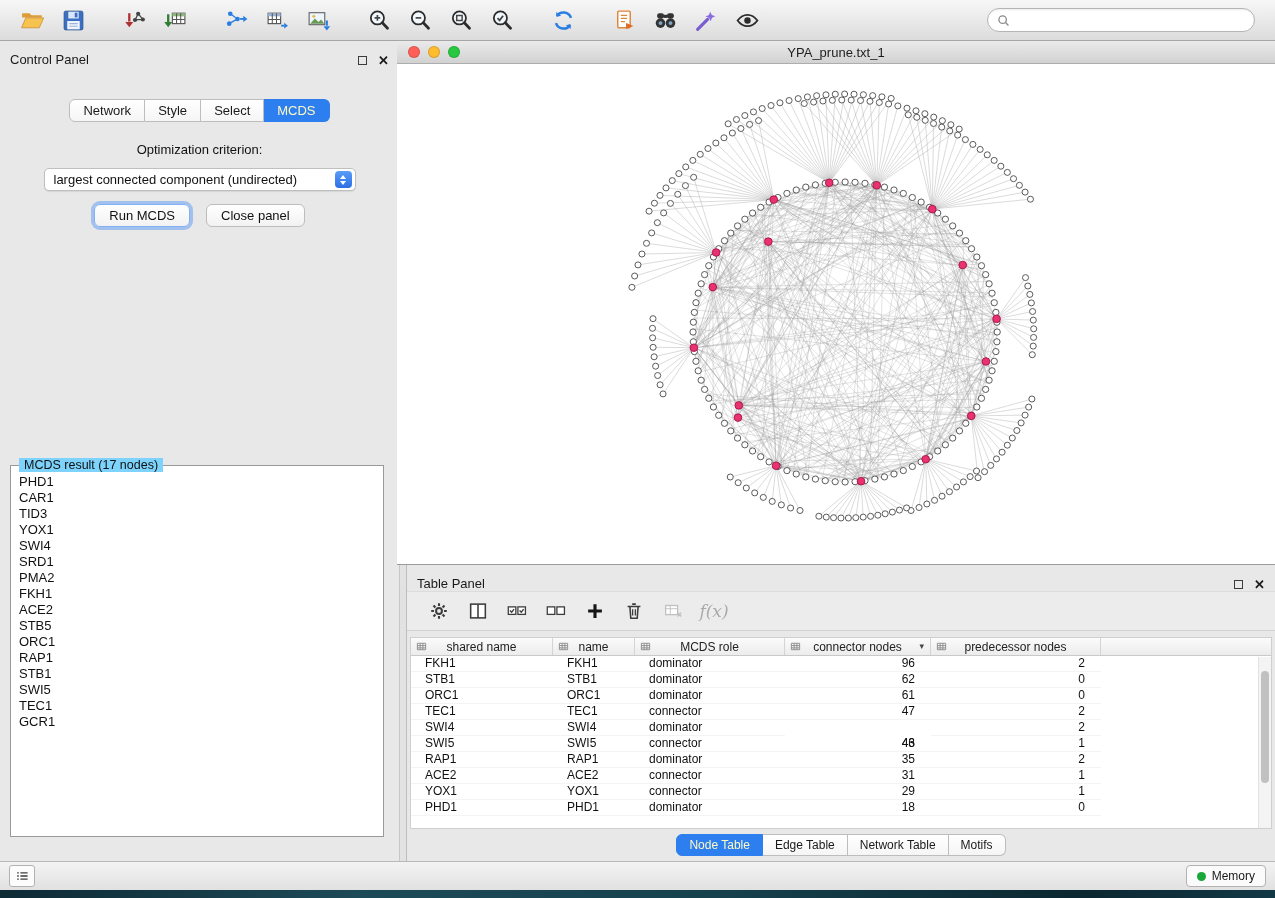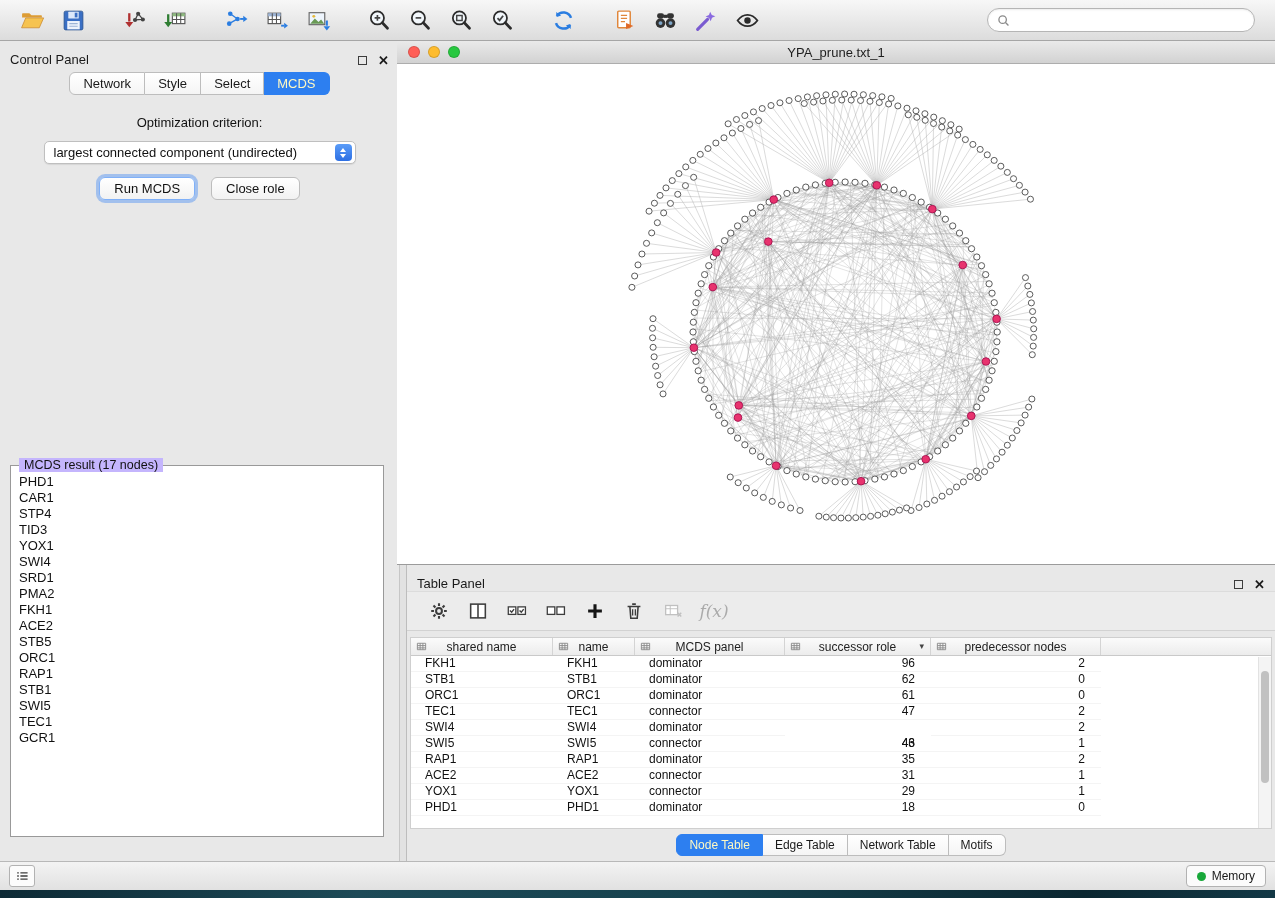--- a/index.html
+++ b/index.html
@@ -14,36 +14,36 @@
   .search-box{margin-left:auto;width:268px;height:24px;background:#fff;border:1px solid #b5b5b5;border-radius:12px;display:flex;align-items:center;padding:0 9px;margin-right:8px;box-shadow:inset 0 1px 2px rgba(0,0,0,.08)}
   .search-box svg{width:13px;height:13px;margin-right:6px;flex:none}
   .search-box input{border:none;outline:none;flex:1;font-size:12px;background:transparent;color:#333}
 
   
   .control-panel{position:absolute;top:41px;left:0;width:400px;bottom:37px;background:#e8e8e8;border-right:1px solid #c6c6c6}
   .panel-hdr{height:26px;display:flex;align-items:flex-end;padding:0 10px;font-size:13px;color:#1a1a1a}
   .panel-ctls{margin-left:auto;display:flex;gap:11px;align-items:center}
   .float-box{width:9px;height:9px;border:1.5px solid #3c3c3c;display:inline-block}
   .close-x{font-size:13px;font-weight:bold;color:#1a1a1a;line-height:1}
-  .seg-row{display:flex;justify-content:center;margin-top:5px}
+  .seg-row{display:flex;justify-content:center;margin-top:32px}
   .seg-btn{min-width:56px;padding:3px 13px;background:linear-gradient(#ffffff,#f5f5f5);border:1px solid #bdbdbd;border-left:none;font-size:13px;text-align:center;color:#1a1a1a;white-space:nowrap}
   .seg-btn:first-child{border-left:1px solid #bdbdbd;border-radius:6px 0 0 6px}
   .seg-btn:last-child{border-radius:0 6px 6px 0}
   .seg-btn.active{background:#2d7ff0;border-color:#2d7ff0;color:#fef9c3}
   .seg-btn.small{min-width:auto;font-size:12px;padding:3px 12px}
   .opt-label{text-align:center;font-size:13px;margin-top:20px;color:#111}
   .select-ctl{width:312px;height:23px;margin:11px auto 0;background:#fff;border:1px solid #bfbfbf;border-radius:5px;display:flex;align-items:center;font-size:13px;padding-left:9px;color:#111;box-shadow:0 1px 1px rgba(0,0,0,.08)}
   .stepper{margin-left:auto;margin-right:3px;width:17px;height:17px;background:linear-gradient(#5a9cf8,#2d6fe3);border-radius:4px;display:flex;flex-direction:column;align-items:center;justify-content:center;gap:2px;flex:none}
   .stepper .up{width:0;height:0;border-left:3.5px solid transparent;border-right:3.5px solid transparent;border-bottom:4px solid #fff}
   .stepper .down{width:0;height:0;border-left:3.5px solid transparent;border-right:3.5px solid transparent;border-top:4px solid #fff}
   .btn-row{display:flex;justify-content:center;gap:16px;margin-top:13px}
   .push-btn{background:linear-gradient(#ffffff,#f2f2f2);border:1px solid #bdbdbd;border-radius:6px;font-size:13px;padding:3px 14px;color:#111}
   .push-btn.focused{border-color:#7fb0f8;box-shadow:0 0 0 3px rgba(77,145,245,.45)}
   .mcds-box{position:absolute;left:10px;right:15px;top:424px;height:372px;border:1px solid #999;background:#fff}
-  .mcds-title{position:absolute;top:-8px;left:8px;background:#c4b5fd;padding:0 5px;font-size:12.5px;color:#111}
+  .mcds-title{position:absolute;top:-8px;left:8px;background:#7dd3fc;padding:0 5px;font-size:12.5px;color:#111}
   .mcds-list{position:absolute;inset:6px 3px 3px 3px;overflow:hidden;padding:2px 5px}
   .result-item{font-size:13px;line-height:16px;color:#111}
 
   
   .gutter{position:absolute;left:400px;top:41px;width:7px;bottom:37px;background:#e2e2e2;border-right:1px solid #bdbdbd}
   .g-arrows{position:absolute;top:370px;left:0;width:100%;display:flex;flex-direction:column;align-items:center;gap:4px}
   .g-left{width:0;height:0;border-top:4px solid transparent;border-bottom:4px solid transparent;border-right:4px solid #787878}
   .g-right{width:0;height:0;border-top:4px solid transparent;border-bottom:4px solid transparent;border-left:4px solid #787878}
 
   
@@ -252,28 +252,27 @@
   <div class="opt-label">Optimization criterion:</div>
   <div class="select-ctl">
     <span>largest connected component (undirected)</span>
     <span class="stepper">
         <span class="up"></span>
         <span class="down"></span>
       </span>
   </div>
   <div class="btn-row">
     <button class="push-btn focused">Run MCDS</button>
-    <button class="push-btn">Close role</button>
+    <button class="push-btn">Close panel</button>
   </div>
   <div class="mcds-box">
     <span class="mcds-title">MCDS result (17 nodes)</span>
     <div class="mcds-list">
         <div class="result-item">PHD1</div>
         <div class="result-item">CAR1</div>
-        <div class="result-item">STP4</div>
         <div class="result-item">TID3</div>
         <div class="result-item">YOX1</div>
         <div class="result-item">SWI4</div>
         <div class="result-item">SRD1</div>
         <div class="result-item">PMA2</div>
         <div class="result-item">FKH1</div>
         <div class="result-item">ACE2</div>
         <div class="result-item">STB5</div>
         <div class="result-item">ORC1</div>
         <div class="result-item">RAP1</div>
@@ -1194,27 +1193,27 @@
         <div class="th" style="width: 82px;">
           <svg class="th-grid" viewBox="0 0 12 12">
             <path d="M1.5 2.5h9v7h-9zM1.5 5h9M1.5 7.5h9M4.5 2.5v7M7.5 2.5v7" fill="none" stroke="#8a8a8a" stroke-width="1"></path>
           </svg>
           <span class="th-label">name</span>
         </div>
         <div class="th" style="width: 150px;">
           <svg class="th-grid" viewBox="0 0 12 12">
             <path d="M1.5 2.5h9v7h-9zM1.5 5h9M1.5 7.5h9M4.5 2.5v7M7.5 2.5v7" fill="none" stroke="#8a8a8a" stroke-width="1"></path>
           </svg>
-          <span class="th-label">MCDS panel</span>
+          <span class="th-label">MCDS role</span>
         </div>
         <div class="th" style="width: 146px;">
           <svg class="th-grid" viewBox="0 0 12 12">
             <path d="M1.5 2.5h9v7h-9zM1.5 5h9M1.5 7.5h9M4.5 2.5v7M7.5 2.5v7" fill="none" stroke="#8a8a8a" stroke-width="1"></path>
           </svg>
-          <span class="th-label">successor role</span>
+          <span class="th-label">connector nodes</span>
           <span class="sort-arrow">▾</span>
         </div>
         <div class="th" style="width: 170px;">
           <svg class="th-grid" viewBox="0 0 12 12">
             <path d="M1.5 2.5h9v7h-9zM1.5 5h9M1.5 7.5h9M4.5 2.5v7M7.5 2.5v7" fill="none" stroke="#8a8a8a" stroke-width="1"></path>
           </svg>
           <span class="th-label">predecessor nodes</span>
         </div>
         <div class="th th-fill"></div>
       </div>

